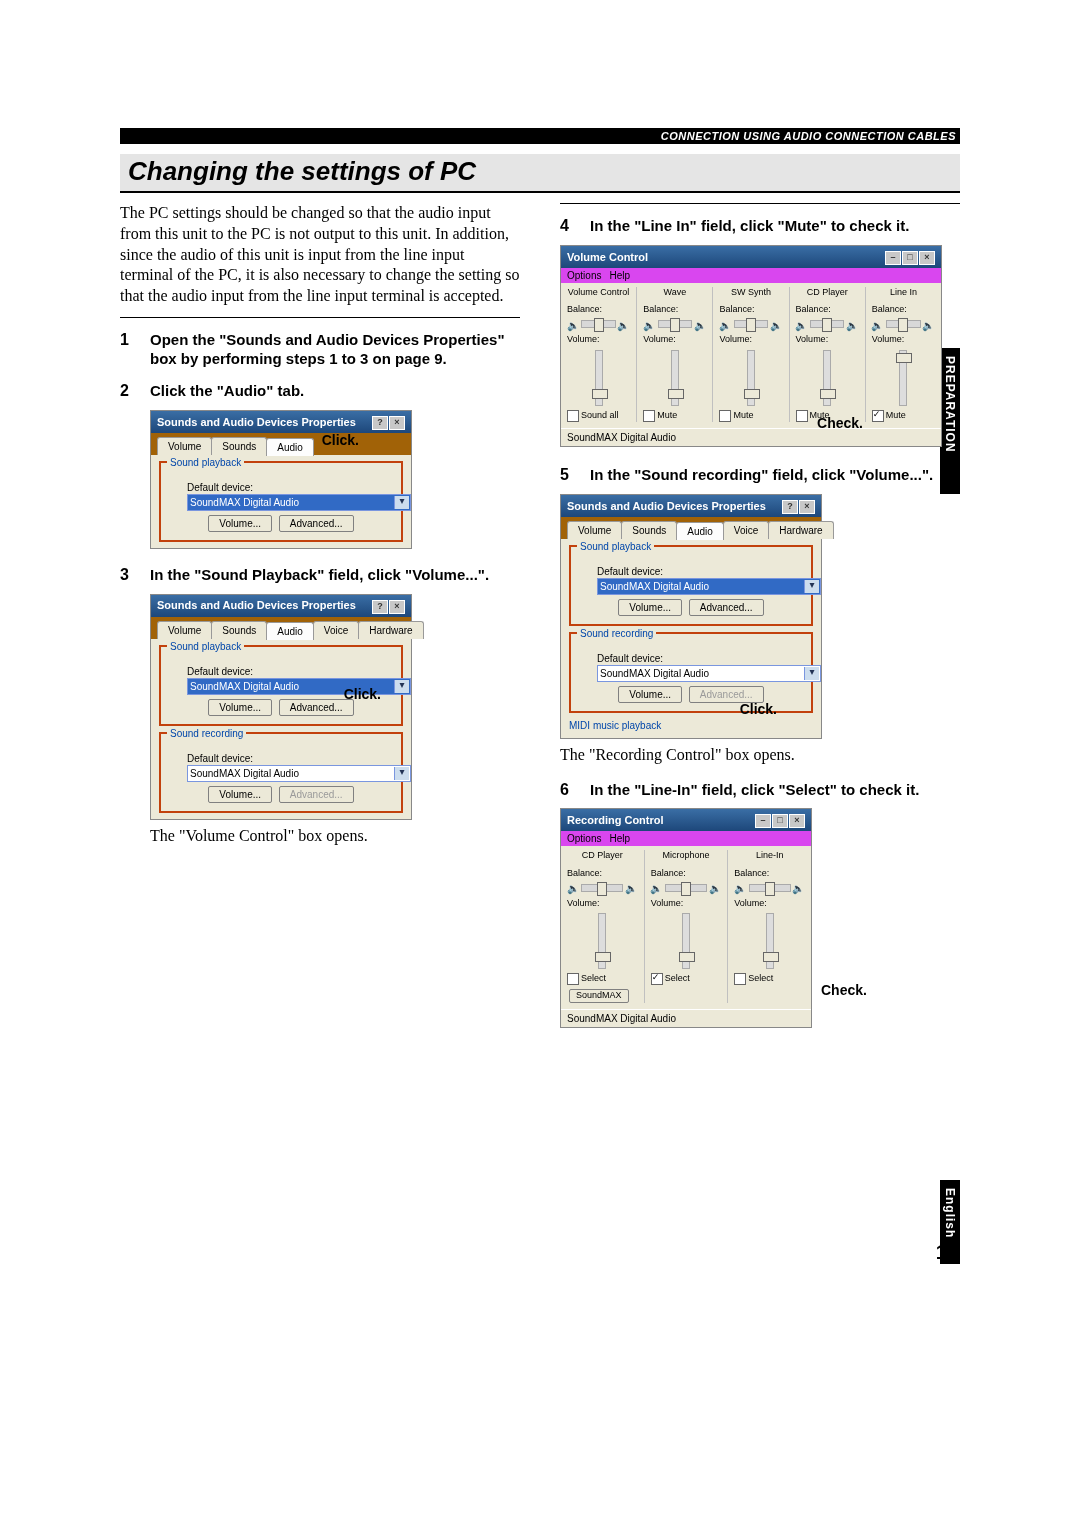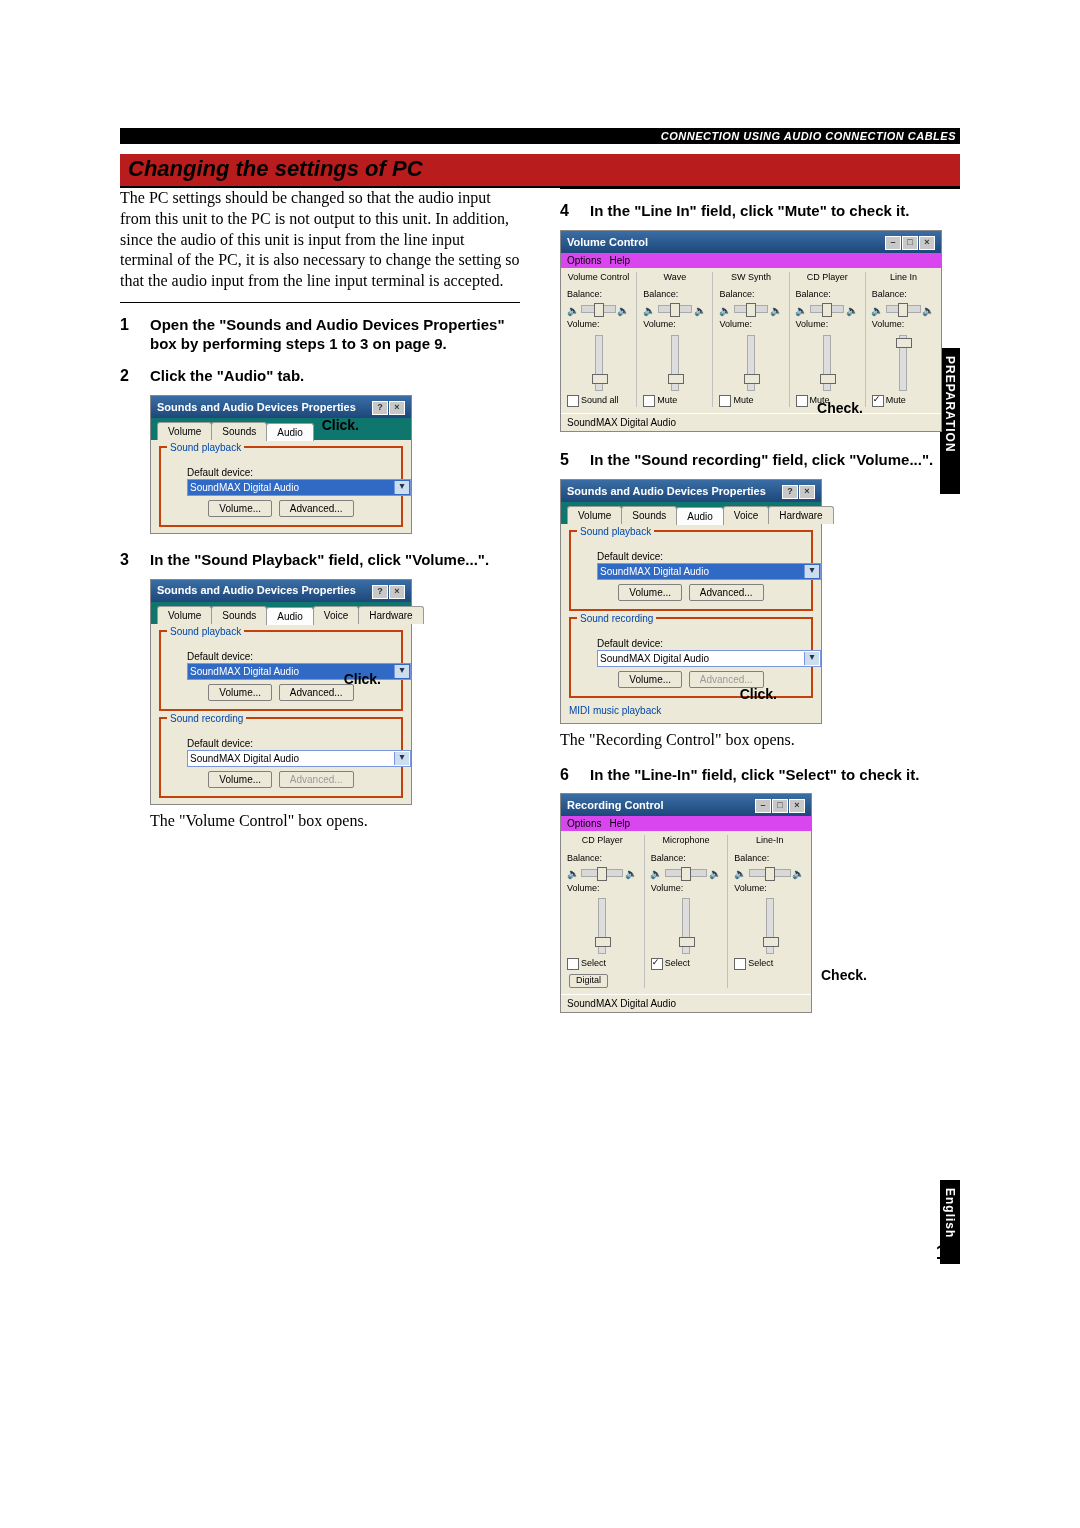--- a/index.html
+++ b/index.html
@@ -40,30 +40,31 @@
     line-height:16px;
   }
   .heading-wrap {
     margin-top: 24px;
     border-bottom: 2px solid #000;
   }
   .heading {
     font-family: Arial, Helvetica, sans-serif;
     font-style: italic;
     font-weight: bold;
-    font-size: 22px;
+    font-size: 26px;
     padding: 2px 0 4px 8px;
     display: inline-block;
-    background: #b91c1c;
+    background: #e5e5e5;
     min-width:100%;
     box-sizing:border-box;
   }
   .columns {
     display: flex;
     gap: 40px;
+    margin-top: 10px;
   }
   .col {
     flex: 1;
     font-size: 16px;
     line-height: 1.3;
   }
   .step {
     display: flex;
     gap: 14px;
     margin-top: 12px;
@@ -136,21 +137,21 @@
     justify-content: space-between;
     align-items: center;
   }
   .winbtns span{
     display:inline-block;width:14px;height:12px;background:#c8c8c8;border:1px solid #fff;margin-left:1px;text-align:center;line-height:10px;font-size:9px;color:#333;
   }
   .menubar{padding:1px 6px;font-size:10px;background:#d946ef;}
   .menubar span{margin-right:8px;}
   .tabs {
     display: flex;
-    background: #0f766e;
+    background: #a16207;
     padding: 4px 6px 0 6px;
     font-size: 10px;
     gap: 0;
   }
   .tab {
     border: 1px solid #999;
     border-bottom: none;
     background: #ece9d8;
     padding: 2px 10px;
     margin-right: -1px;
@@ -483,21 +484,21 @@
                 <div class="bal-track" style="flex:1">
                   <span class="thumb-sq"></span>
                 </div>
                 <span class="sp">🔈</span>
               </div>
             <div style="text-align:left">Volume:</div>
             <div class="vol-track">
                 <span class="thumb-sq"></span>
               </div>
             <div style="text-align:left"><span class="ch"></span><span>Select</span></div>
-            <div style="text-align:left;margin-top:4px;"><span class="btn" style="font-size:9px;padding:0 6px;">Digital</span></div>
+            <div style="text-align:left;margin-top:4px;"><span class="btn" style="font-size:9px;padding:0 6px;">SoundMAX</span></div>
           </div>
           <div class="vc-sep"></div>
           <div class="vc-col">
             <div>Microphone</div>
             <div style="margin-top:6px;text-align:left">Balance:</div>
             <div class="bal-row">
                 <span class="sp">🔈</span>
                 <div class="bal-track" style="flex:1">
                   <span class="thumb-sq"></span>
                 </div>

